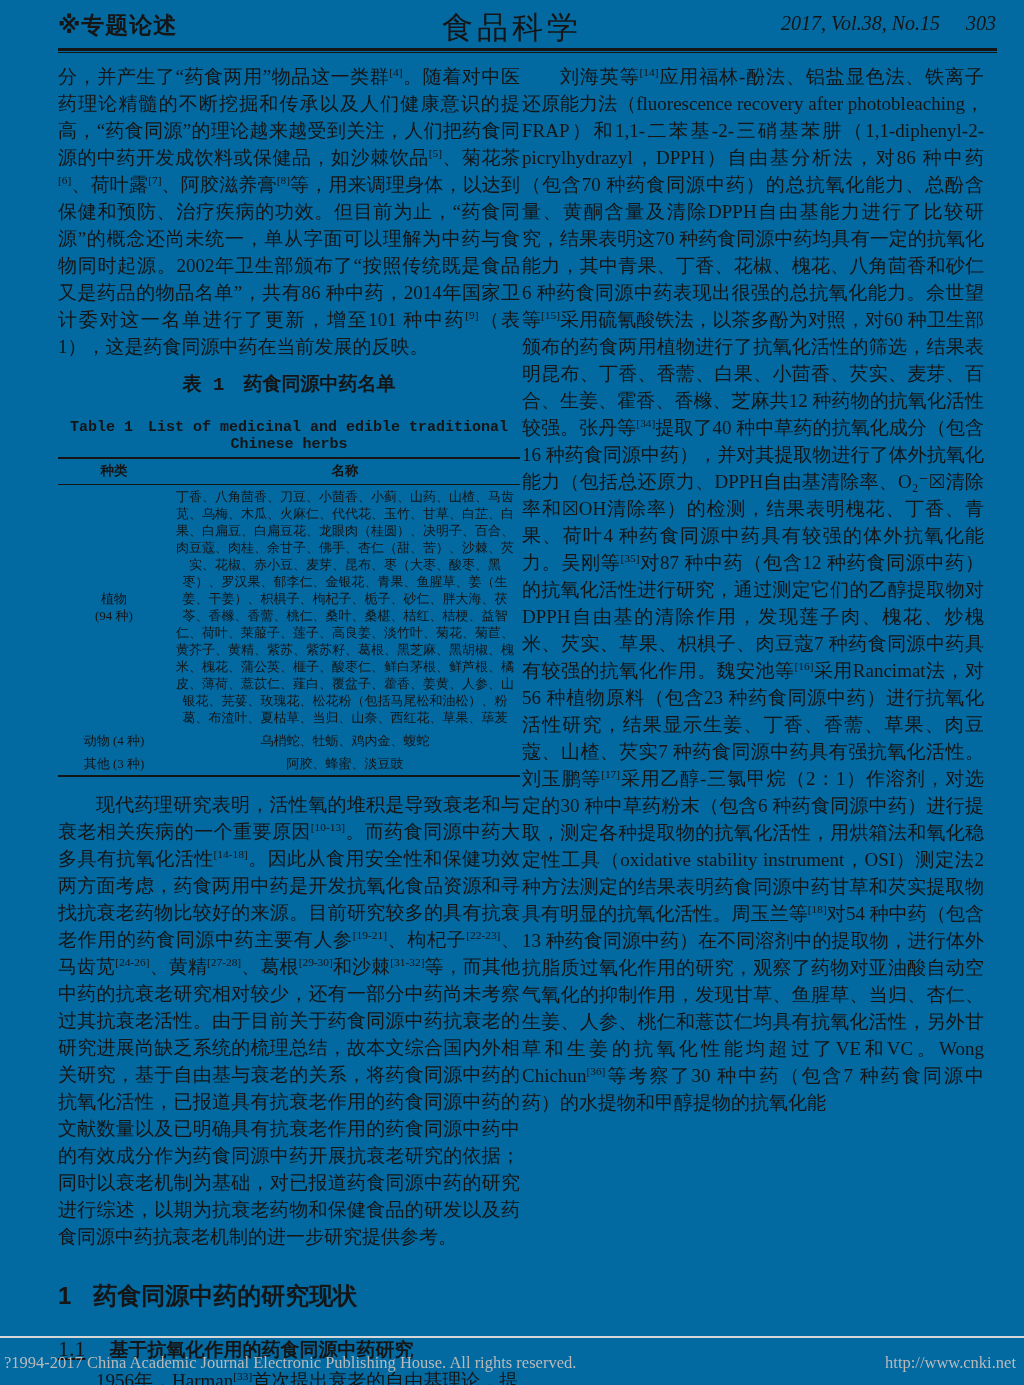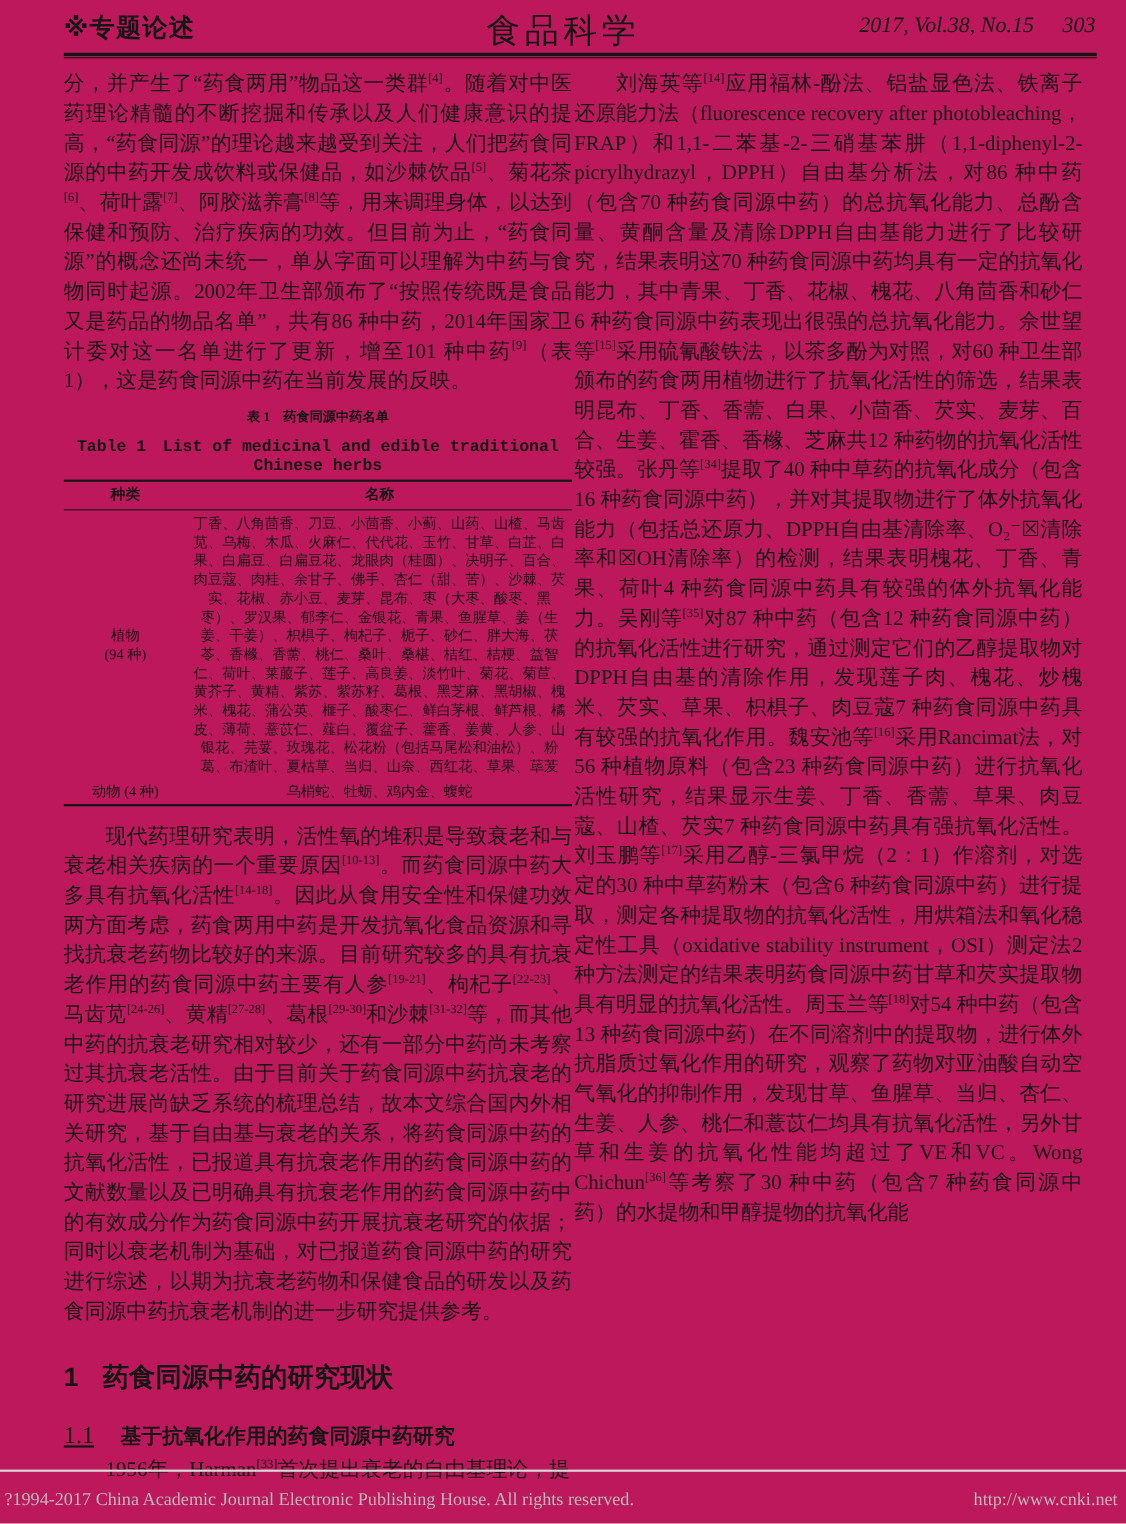--- a/index.html
+++ b/index.html
@@ -1,38 +1,38 @@
 <!DOCTYPE html>
 <html lang="zh"><head>
 <meta charset="utf-8">
 <style>
   * { margin:0; padding:0; box-sizing:border-box; }
   html,body { background:#e8e8e8; }
   .page {
     position:relative; width:1024px; height:1385px; margin:0 auto;
-    background:#be185d; color:#151515; overflow:hidden;
+    background:#0369a1; color:#151515; overflow:hidden;
     font-family:"Liberation Serif","DejaVu Serif",serif;
   }
   
   .header { position:relative; height:46px; padding:10px 28px 0 58px; }
   .hd-section { font-family:"Liberation Sans","DejaVu Sans",sans-serif; font-weight:bold; font-size:23px; letter-spacing:1px; }
   .hd-title { position:absolute; left:0; right:0; top:7px; text-align:center;
     font-family:"Liberation Sans","DejaVu Sans",sans-serif; font-weight:400; font-size:31px; letter-spacing:4px; }
   .hd-right { position:absolute; right:28px; top:12px; font-style:italic; font-size:20px; }
   .hd-issue { margin-right:26px; }
   .rule { margin:2px 27px 0 58px; height:5px; border-top:3px solid #151515; border-bottom:1px solid #151515; }
   
   .columns { display:flex; gap:2px; padding:10px 40px 0 58px; }
   .col { flex:1 1 0; min-width:0; }
   .para { font-size:19px; line-height:27px; text-align:justify; }
   .para.indent { text-indent:2em; }
   sup { font-size:0.60em; line-height:0; vertical-align:super; letter-spacing:0; }
   
   .table-block { margin:11px 0 14px 0; }
-  .tcap-zh { text-align:center; font-family:Liberation Serif, serif; font-weight:bold; font-size:12px; margin-bottom:8px; }
+  .tcap-zh { text-align:center; font-family:Liberation Mono, monospace; font-weight:bold; font-size:19px; margin-bottom:20px; }
   .tcap-en { text-align:center; font-family:Liberation Mono, monospace; font-weight:bold; font-size:15px; margin-bottom:4px; }
   table.t1 { width:100%; border-collapse:collapse; border-top:2.5px solid #151515; border-bottom:2.5px solid #151515; }
   table.t1 th { font-family:"Liberation Sans","DejaVu Sans",sans-serif; font-weight:bold; font-size:13.5px;
     border-bottom:1px solid #151515; padding:3px 0 4px 0; text-align:center; }
   table.t1 td { font-size:13px; line-height:17px; padding:3px 2px; vertical-align:middle; }
   td.cat { width:112px; text-align:center; white-space:pre-line; }
   td.names { text-align:center; }
   
   .sec { font-family:"Liberation Sans","DejaVu Sans",sans-serif; font-weight:bold; font-size:24px; margin:30px 0 24px 0; }
   .sec .num { margin-right:22px; }
@@ -78,20 +78,24 @@
           <tbody>
               <tr>
                 <td class="cat">植物
 (94 种)</td>
                 <td class="names">丁香、八角茴香、刀豆、小茴香、小蓟、山药、山楂、马齿苋、乌梅、木瓜、火麻仁、代代花、玉竹、甘草、白芷、白果、白扁豆、白扁豆花、龙眼肉（桂圆）、决明子、百合、肉豆蔻、肉桂、余甘子、佛手、杏仁（甜、苦）、沙棘、芡实、花椒、赤小豆、麦芽、昆布、枣（大枣、酸枣、黑枣）、罗汉果、郁李仁、金银花、青果、鱼腥草、姜（生姜、干姜）、枳椇子、枸杞子、栀子、砂仁、胖大海、茯苓、香橼、香薷、桃仁、桑叶、桑椹、桔红、桔梗、益智仁、荷叶、莱菔子、莲子、高良姜、淡竹叶、菊花、菊苣、黄芥子、黄精、紫苏、紫苏籽、葛根、黑芝麻、黑胡椒、槐米、槐花、蒲公英、榧子、酸枣仁、鲜白茅根、鲜芦根、橘皮、薄荷、薏苡仁、薤白、覆盆子、藿香、姜黄、人参、山银花、芫荽、玫瑰花、松花粉（包括马尾松和油松）、粉葛、布渣叶、夏枯草、当归、山奈、西红花、草果、荜茇</td>
               </tr>
               <tr>
                 <td class="cat">动物 (4 种)</td>
                 <td class="names">乌梢蛇、牡蛎、鸡内金、蝮蛇</td>
               </tr>
+              <tr>
+                <td class="cat">其他 (3 种)</td>
+                <td class="names">阿胶、蜂蜜、淡豆豉</td>
+              </tr>
             </tbody>
         </table>
       </div>
 
       <div>
           <p class="para indent">现代药理研究表明，活性氧的堆积是导致衰老和与衰老相关疾病的一个重要原因<sup>[10-13]</sup>。而药食同源中药大多具有抗氧化活性<sup>[14-18]</sup>。因此从食用安全性和保健功效两方面考虑，药食两用中药是开发抗氧化食品资源和寻找抗衰老药物比较好的来源。目前研究较多的具有抗衰老作用的药食同源中药主要有人参<sup>[19-21]</sup>、枸杞子<sup>[22-23]</sup>、马齿苋<sup>[24-26]</sup>、黄精<sup>[27-28]</sup>、葛根<sup>[29-30]</sup>和沙棘<sup>[31-32]</sup>等，而其他中药的抗衰老研究相对较少，还有一部分中药尚未考察过其抗衰老活性。由于目前关于药食同源中药抗衰老的研究进展尚缺乏系统的梳理总结，故本文综合国内外相关研究，基于自由基与衰老的关系，将药食同源中药的抗氧化活性，已报道具有抗衰老作用的药食同源中药的文献数量以及已明确具有抗衰老作用的药食同源中药中的有效成分作为药食同源中药开展抗衰老研究的依据；同时以衰老机制为基础，对已报道药食同源中药的研究进行综述，以期为抗衰老药物和保健食品的研发以及药食同源中药抗衰老机制的进一步研究提供参考。</p>
         </div>
 
       <h2 class="sec">
         <span class="num">1</span><span>药食同源中药的研究现状</span>

